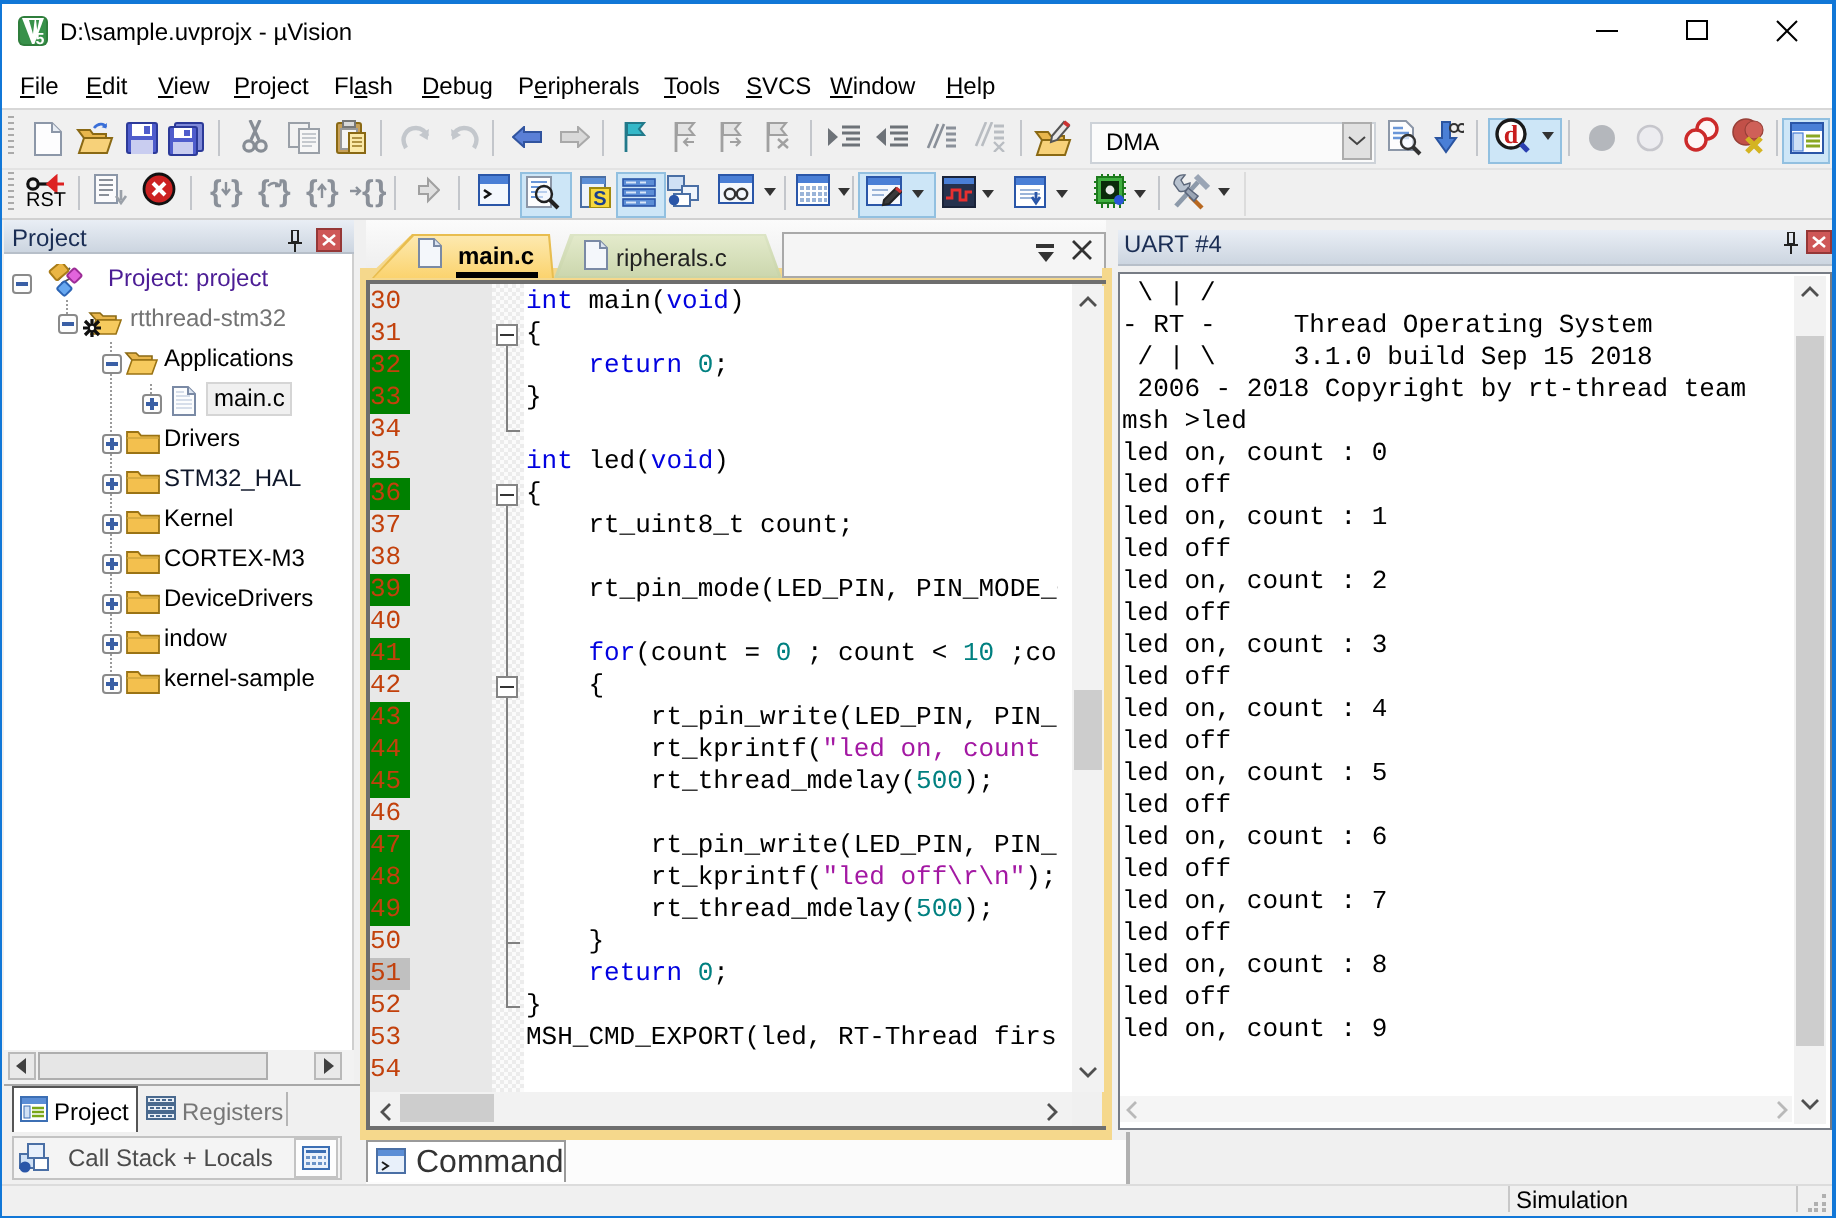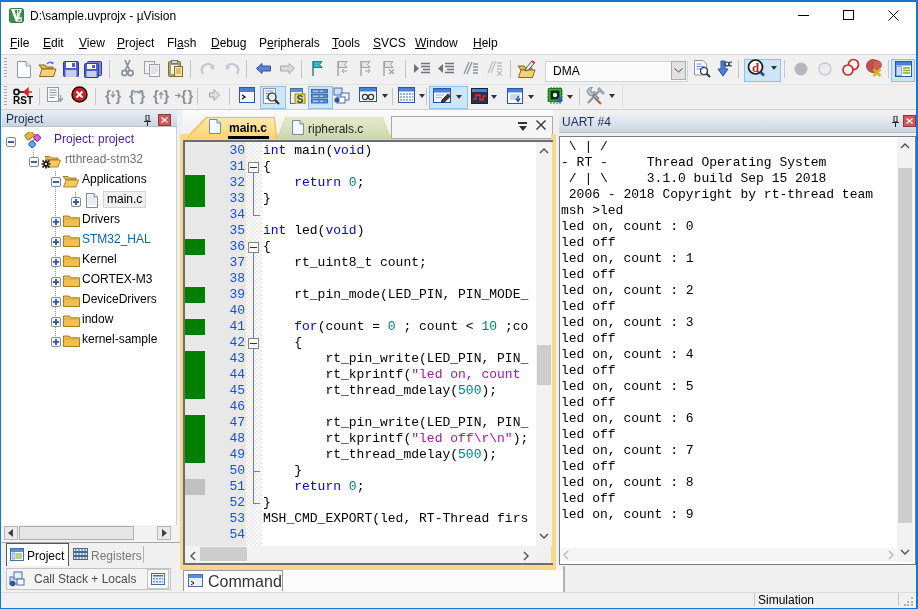--- a/index.html
+++ b/index.html
@@ -203,21 +203,21 @@
       <rect x="0.5" y="0.5" width="16" height="15" fill="#fff" stroke="#2a56a8"></rect>
       <rect x="1" y="1" width="15" height="3.5" fill="#4a7fd6"></rect>
       <rect x="1.5" y="5.5" width="5" height="9" fill="#cfe0f5" stroke="#4a7fd6" stroke-width="0.6"></rect>
       <path d="M8 7h7M8 9.5h7M8 12h7" stroke="#8aa824" stroke-width="1.4"></path>
     </svg>
 <svg class="ab" style="left:13px;top:87px" width="20" height="10" viewBox="0 0 20 10">
       <circle cx="3.5" cy="5" r="2.6" fill="none" stroke="#111" stroke-width="1.6"></circle>
       <path d="M6 5 H11" stroke="#111" stroke-width="1.6"></path>
       <path d="M19 5 H12 M15 1.5 L11 5 L15 8.5 Z" stroke="#d22" fill="#d22" stroke-width="1.5"></path>
     </svg>
-<div class="ab" style="left:13px;top:95px;width:22px;height:10px;font-size:10px;font-weight:bold;color:#000;font-family:'Liberation Sans'">RST</div>
+<div class="ab" style="left:13px;top:95px;width:22px;height:10px;font-size:10px;font-weight:normal;color:#000;font-family:'Liberation Sans'">RST</div>
 <svg class="ab" style="left:47px;top:87px" width="17" height="17" viewBox="0 0 17 17">
       <rect x="0.5" y="0.5" width="11" height="14" fill="#fbfbfc" stroke="#8c97a8"></rect>
       <path d="M2.5 3h7M2.5 5.5h7M2.5 8h7M2.5 10.5h5" stroke="#8a9099" stroke-width="1.1"></path>
       <path d="M13.5 8 V13 M11 11 L13.5 14.5 L16 11" stroke="#9aa0a8" stroke-width="1.3" fill="none"></path>
     </svg>
 <svg class="ab" style="left:71px;top:86px" width="17" height="17" viewBox="0 0 17 17">
       <circle cx="8.5" cy="8.5" r="7.5" fill="#cc2222" stroke="#111" stroke-width="1.4"></circle>
       <path d="M5.5 5.5 L11.5 11.5 M11.5 5.5 L5.5 11.5" stroke="#fff" stroke-width="2"></path>
     </svg>
 <svg class="ab" style="left:104px;top:87px" width="18" height="17" viewBox="0 0 18 17">
@@ -412,21 +412,21 @@
 <path d="M0.5 5 H16.5" stroke="#caa23c" stroke-width="0.7"></path>
     </svg>
 <div class="ab" style="left:82px;top:212px;font-size:12px;color:#000;line-height:15px">Drivers</div>
 <div class="ab" style="left:51px;top:237px;width:10px;height:10px;border:1px solid #8a8a8a;border-radius:2px;background:#fdfdfd;box-sizing:border-box"></div>
 <div class="ab" style="left:53px;top:241px;width:6px;height:2px;background:#3a5fa5"></div>
 <div class="ab" style="left:55px;top:239px;width:2px;height:6px;background:#3a5fa5"></div>
 <svg class="ab" style="left:63px;top:234px" width="17" height="13" viewBox="0 0 17 13">
 <path d="M0.5 2 H6 L7.5 3.8 H16.5 V12.5 H0.5 Z" fill="#f3c04e" stroke="#9a7314" stroke-width="0.9"></path>
 <path d="M0.5 5 H16.5" stroke="#caa23c" stroke-width="0.7"></path>
     </svg>
-<div class="ab" style="left:82px;top:232px;font-size:12px;color:#0369a1;line-height:15px">STM32_HAL</div>
+<div class="ab" style="left:82px;top:232px;font-size:12px;color:#0f172a;line-height:15px">STM32_HAL</div>
 <div class="ab" style="left:51px;top:257px;width:10px;height:10px;border:1px solid #8a8a8a;border-radius:2px;background:#fdfdfd;box-sizing:border-box"></div>
 <div class="ab" style="left:53px;top:261px;width:6px;height:2px;background:#3a5fa5"></div>
 <div class="ab" style="left:55px;top:259px;width:2px;height:6px;background:#3a5fa5"></div>
 <svg class="ab" style="left:63px;top:254px" width="17" height="13" viewBox="0 0 17 13">
 <path d="M0.5 2 H6 L7.5 3.8 H16.5 V12.5 H0.5 Z" fill="#f3c04e" stroke="#9a7314" stroke-width="0.9"></path>
 <path d="M0.5 5 H16.5" stroke="#caa23c" stroke-width="0.7"></path>
     </svg>
 <div class="ab" style="left:82px;top:252px;font-size:12px;color:#000;line-height:15px">Kernel</div>
 <div class="ab" style="left:51px;top:277px;width:10px;height:10px;border:1px solid #8a8a8a;border-radius:2px;background:#fdfdfd;box-sizing:border-box"></div>
 <div class="ab" style="left:53px;top:281px;width:6px;height:2px;background:#3a5fa5"></div>
@@ -544,21 +544,21 @@
 <div class="ab" style="left:185px;top:142px;width:61px;height:404px;background:#e8e8e8"></div>
 <div class="ab" style="left:246px;top:142px;width:290px;height:404px;background:#fff"></div>
 <div class="ab" style="left:246px;top:142px;width:16px;height:404px;background:repeating-conic-gradient(#ececec 0 25%,#fbfbfb 0 50%) 0 0/4px 4px"></div>
 <div class="ab" style="left:185px;top:175px;width:20px;height:32px;background:#008000"></div>
 <div class="ab" style="left:185px;top:239px;width:20px;height:16px;background:#008000"></div>
 <div class="ab" style="left:185px;top:287px;width:20px;height:16px;background:#008000"></div>
 <div class="ab" style="left:185px;top:319px;width:20px;height:16px;background:#008000"></div>
 <div class="ab" style="left:185px;top:351px;width:20px;height:48px;background:#008000"></div>
 <div class="ab" style="left:185px;top:415px;width:20px;height:48px;background:#008000"></div>
 <div class="ab" style="left:185px;top:479px;width:20px;height:16px;background:#c0c0c0"></div>
-<div class="ab mono" style="left:185px;top:143px;width:60px;text-align:right;color:#1d4ed8">30<br>31<br>32<br>33<br>34<br>35<br>36<br>37<br>38<br>39<br>40<br>41<br>42<br>43<br>44<br>45<br>46<br>47<br>48<br>49<br>50<br>51<br>52<br>53<br>54</div>
+<div class="ab mono" style="left:185px;top:143px;width:60px;text-align:left;color:#c2410c">30<br>31<br>32<br>33<br>34<br>35<br>36<br>37<br>38<br>39<br>40<br>41<br>42<br>43<br>44<br>45<br>46<br>47<br>48<br>49<br>50<br>51<br>52<br>53<br>54</div>
 <div class="ab" style="left:248px;top:162px;width:11px;height:11px;border:1px solid #848484;background:#fff;box-sizing:border-box"></div>
 <div class="ab" style="left:250px;top:167px;width:7px;height:1px;background:#333"></div>
 <div class="ab" style="left:253px;top:173px;width:1px;height:42px;background:#808080"></div>
 <div class="ab" style="left:253px;top:215px;width:7px;height:1px;background:#808080"></div>
 <div class="ab" style="left:248px;top:242px;width:11px;height:11px;border:1px solid #848484;background:#fff;box-sizing:border-box"></div>
 <div class="ab" style="left:250px;top:247px;width:7px;height:1px;background:#333"></div>
 <div class="ab" style="left:253px;top:253px;width:1px;height:250px;background:#808080"></div>
 <div class="ab" style="left:253px;top:503px;width:7px;height:1px;background:#808080"></div>
 <div class="ab" style="left:248px;top:338px;width:11px;height:11px;border:1px solid #848484;background:#fff;box-sizing:border-box"></div>
 <div class="ab" style="left:250px;top:343px;width:7px;height:1px;background:#333"></div>

